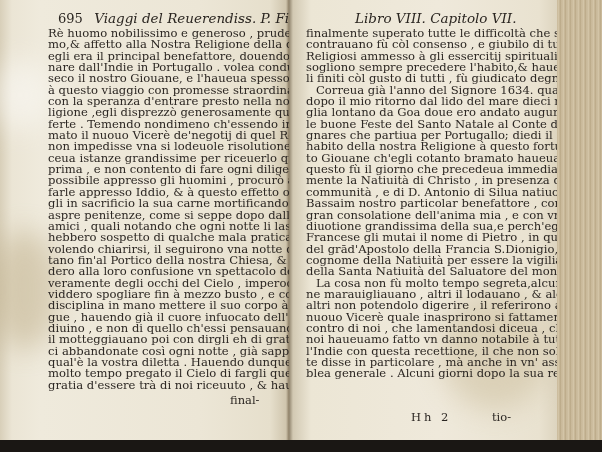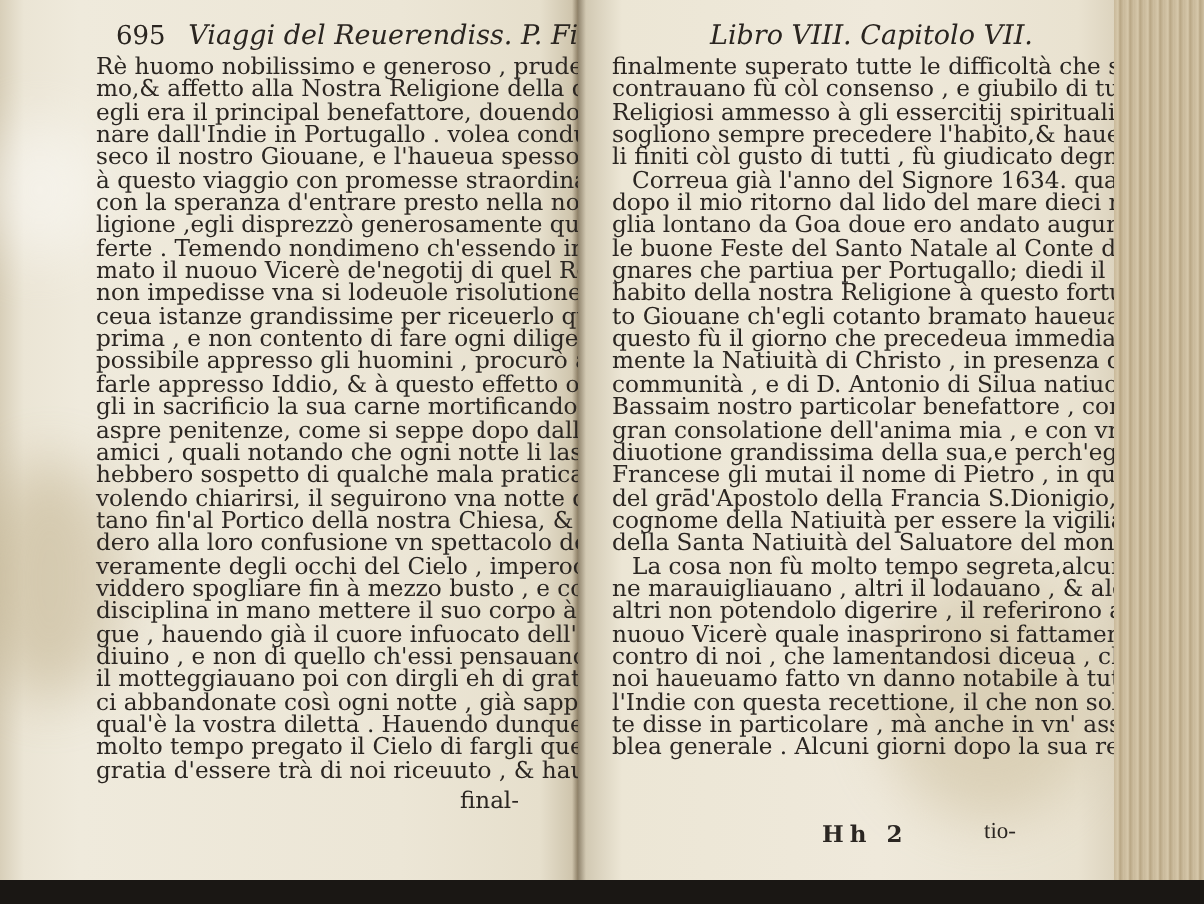--- a/index.html
+++ b/index.html
@@ -102,19 +102,19 @@
         <span class="line" style="padding-left: 10px;">La cosa non fù molto tempo segreta,alcuni se</span>
         <span class="line">ne marauigliauano , altri il lodauano , &amp; alcuni</span>
         <span class="line">altri non potendolo digerire , il referirono al</span>
         <span class="line">nuouo Vicerè quale inasprirono si fattamente</span>
         <span class="line">contro di noi , che lamentandosi diceua , che</span>
         <span class="line">noi haueuamo fatto vn danno notabile à tutte</span>
         <span class="line">l'Indie con questa recettione, il che non solamē-</span>
         <span class="line">te disse in particolare , mà anche in vn' assem-</span>
         <span class="line">blea generale . Alcuni giorni dopo la sua recet-</span>
       </div>
-    <div class="sig" style="left:122px;top:410px;letter-spacing:3px;font-weight:bold;">Hh 2</div>
-    <div class="sig" style="left:203px;top:410px;font-family:Liberation Serif, serif;">tio-</div>
+    <div class="sig" style="left:122px;top:410px;letter-spacing:3px;">Hh 2</div>
+    <div class="sig" style="left:203px;top:410px;">tio-</div>
   </div>
 
   <div class="edges"></div>
 </div>
 <div class="bottom-shadow"></div>
 
 </body></html>

